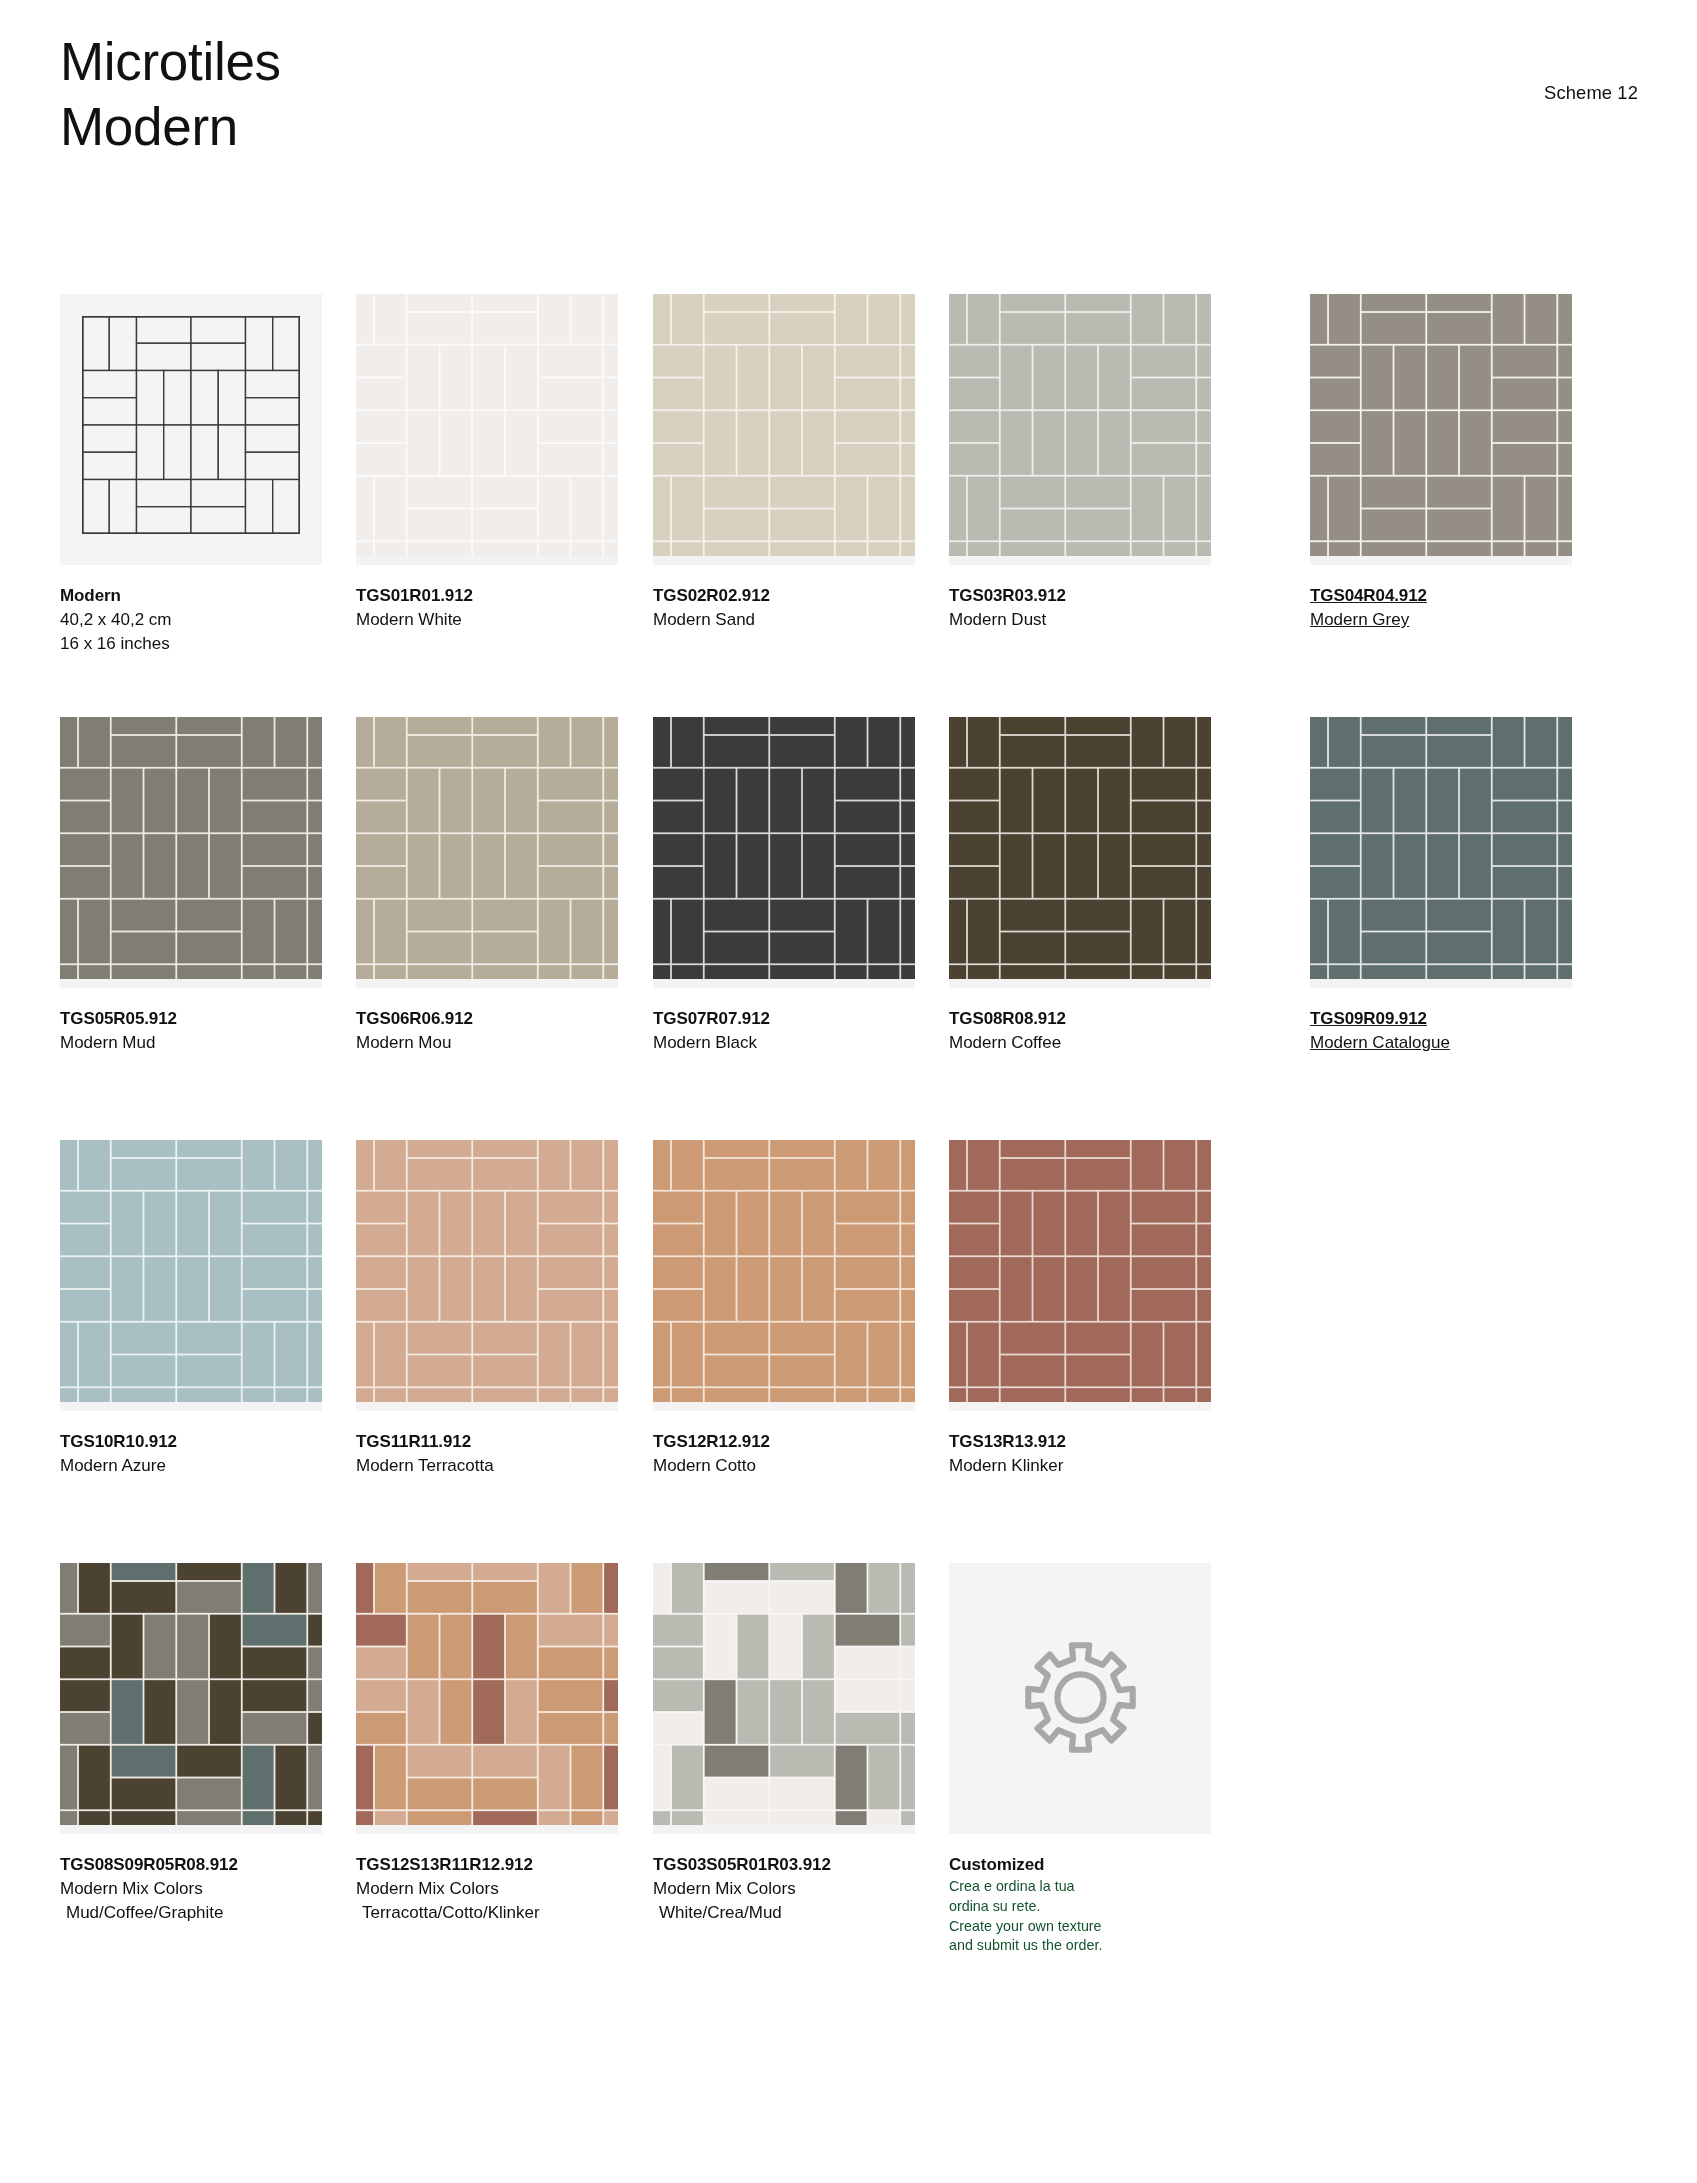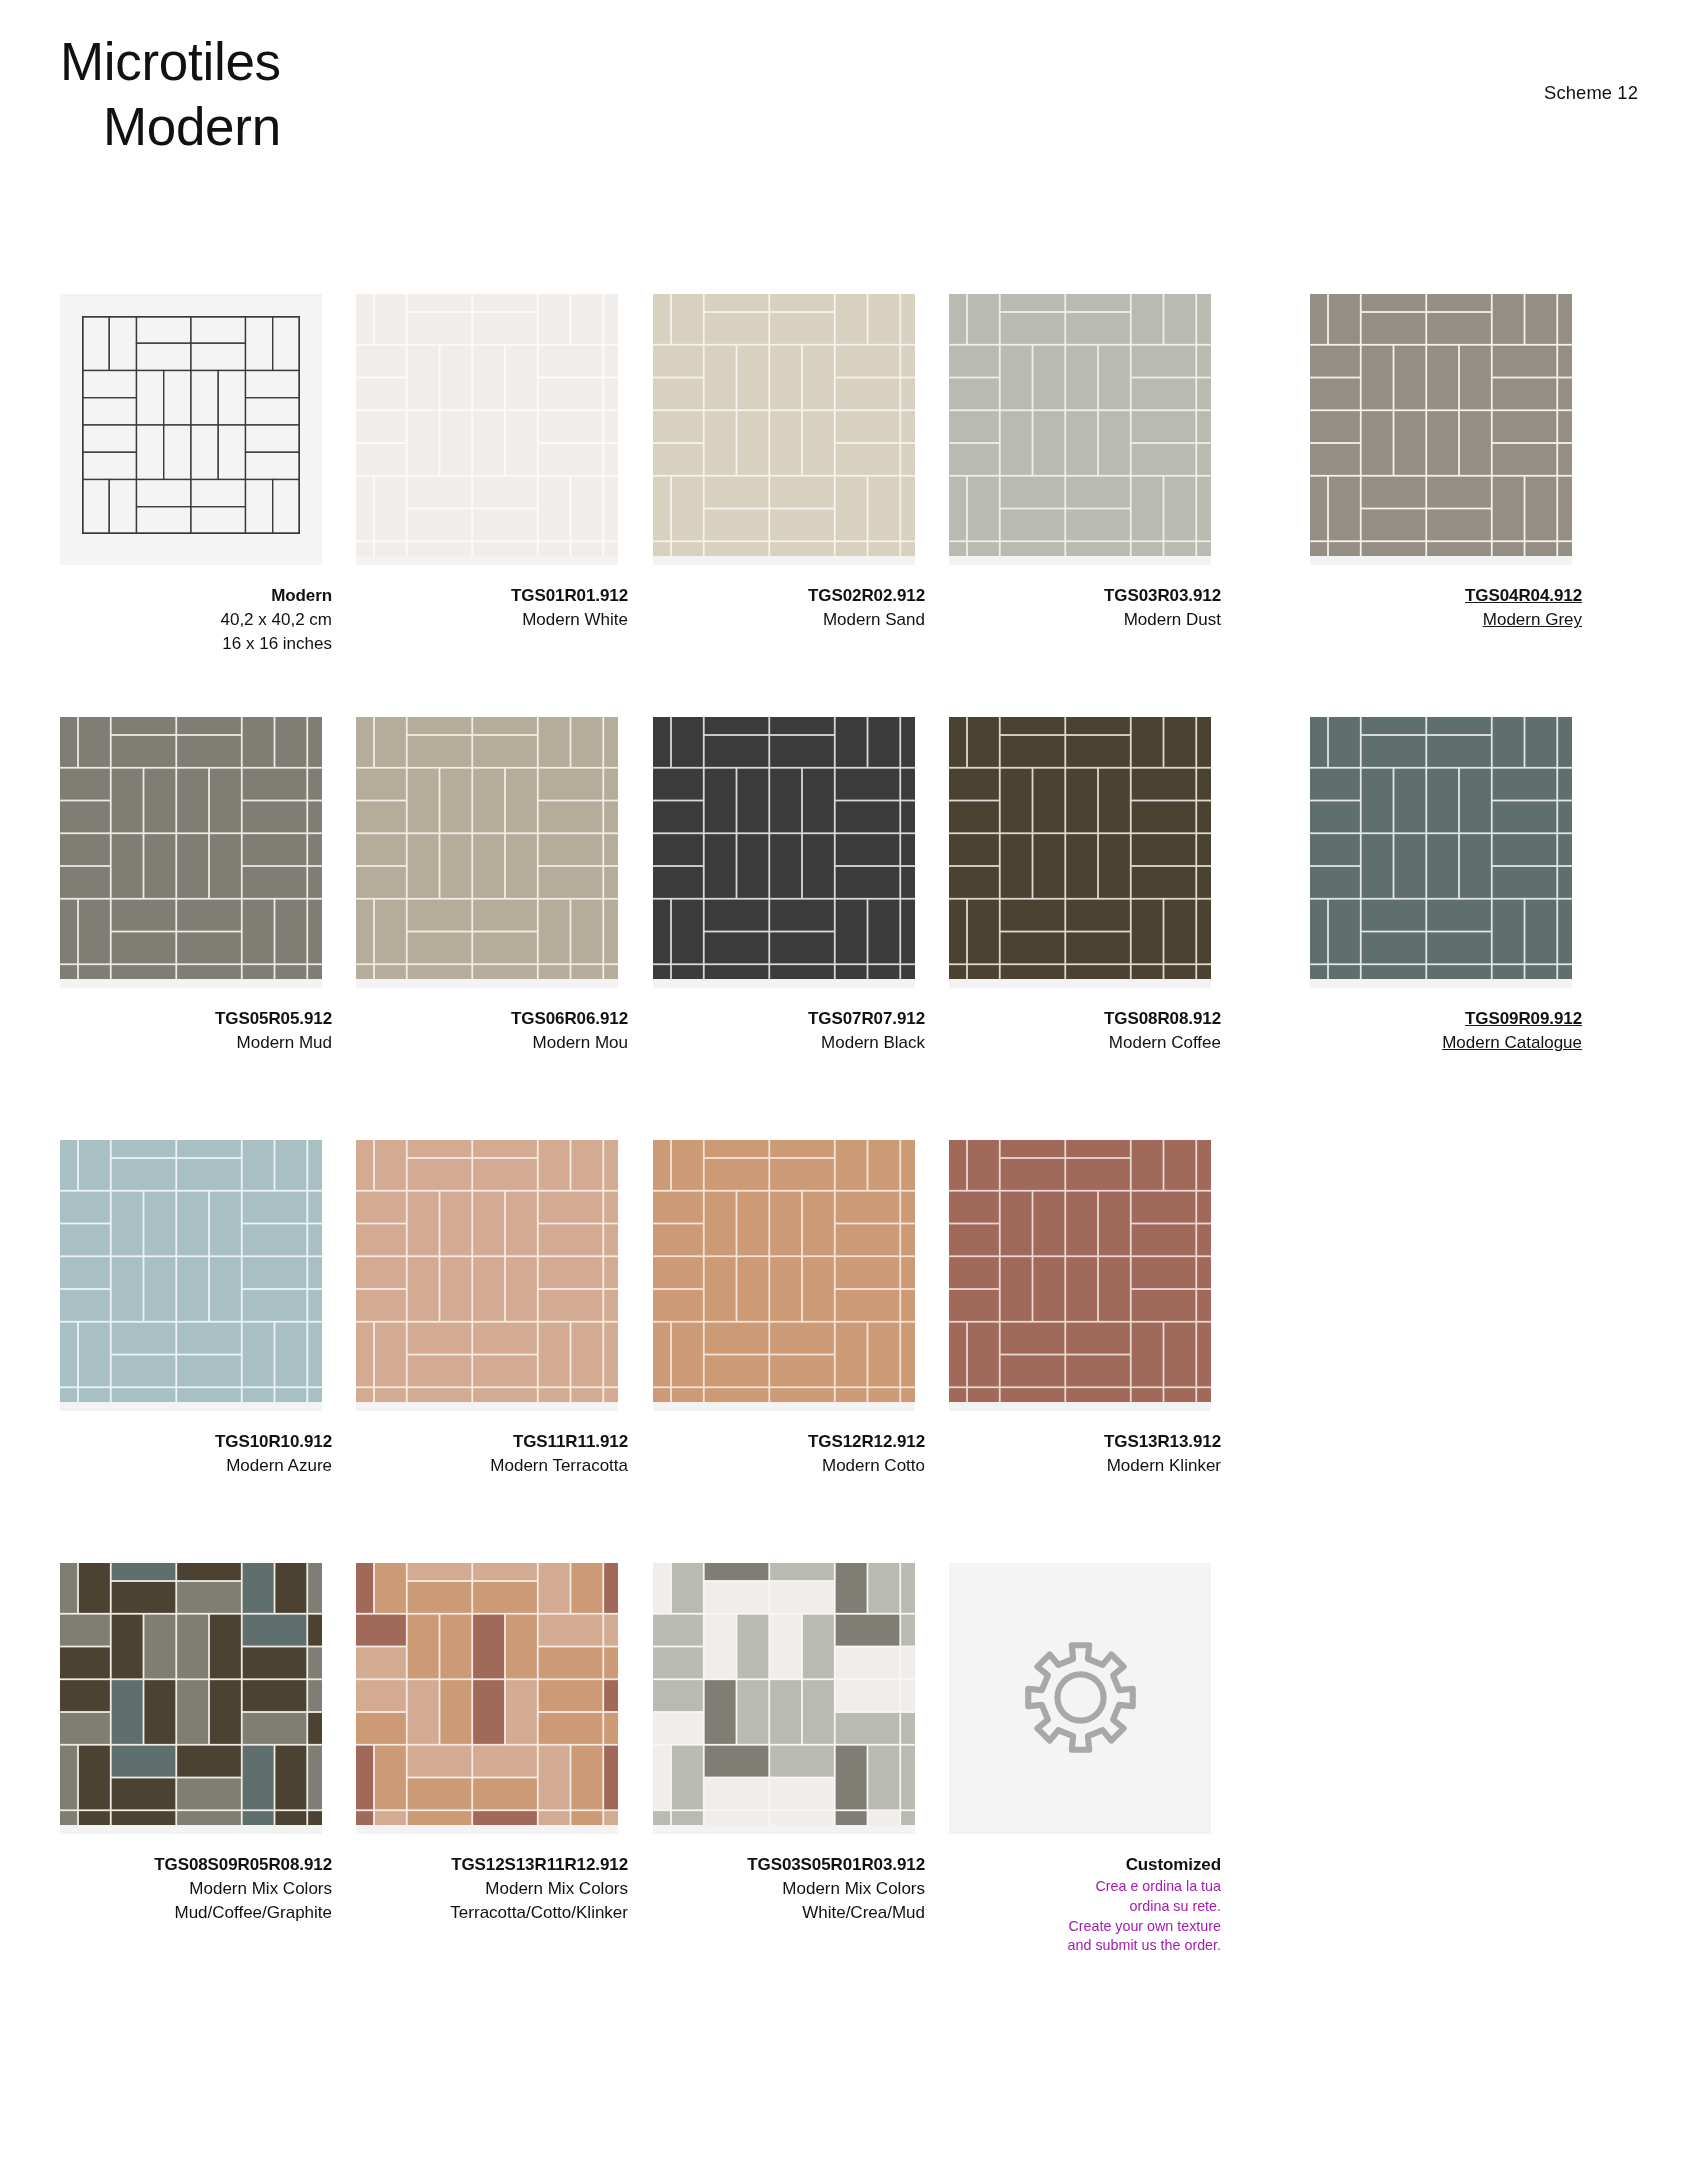--- a/index.html
+++ b/index.html
@@ -13,21 +13,20 @@
     font-family: "Liberation Sans", sans-serif;
     color: #1a1a1a;
     position: relative;
     overflow: hidden;
   }
 
   .page {
     position: absolute;
     inset: 0;
     padding: 0;
-    text-align: right;
   }
 
   
   .header {
     position: absolute;
     top: 35px;
     left: 60px;
     right: 60px;
     height: 156px;
   }
@@ -133,21 +132,21 @@
     font-size: 17px;
     font-weight: 400;
     color: #111;
     line-height: 1.42;
     white-space: nowrap;
     margin-left: 6px;
   }
   .cap-small {
     font-size: 14.3px;
     font-weight: 400;
-    color: #a21caf;
+    color: #14532d;
     line-height: 1.38;
     white-space: nowrap;
   }
 
   
   .footer {
     position: absolute;
     left: 60px;
     right: 60px;
     bottom: 60px;

